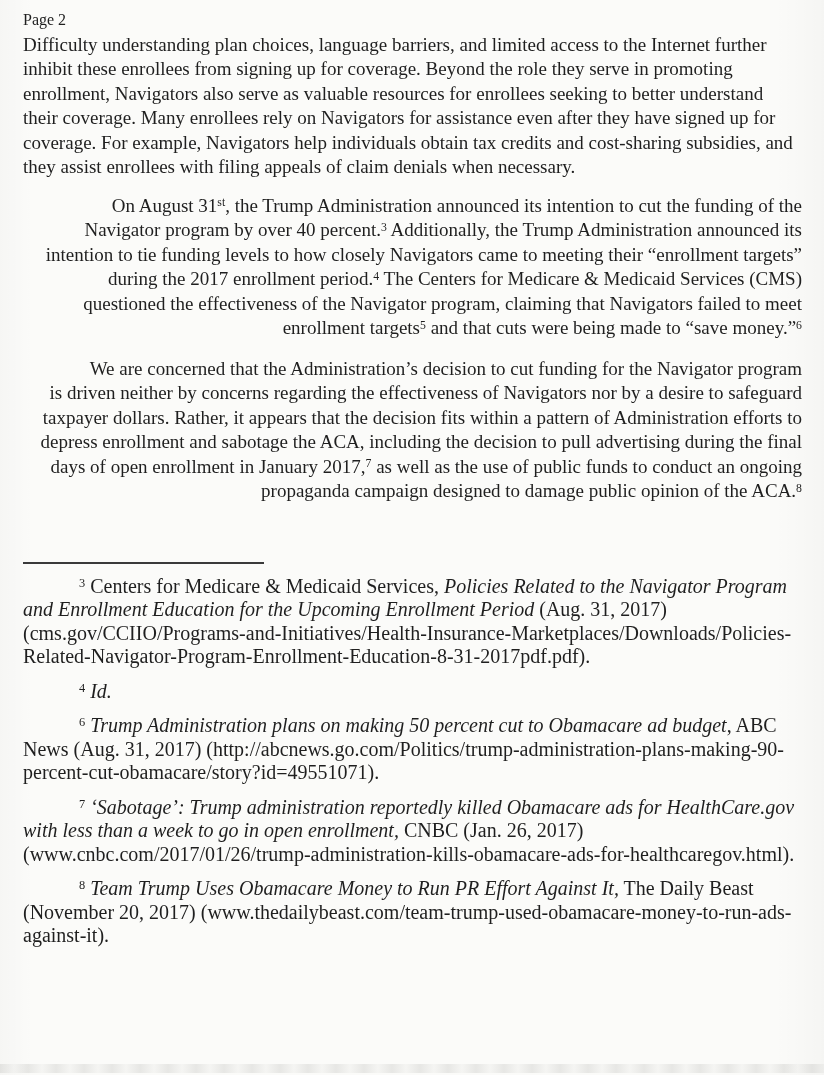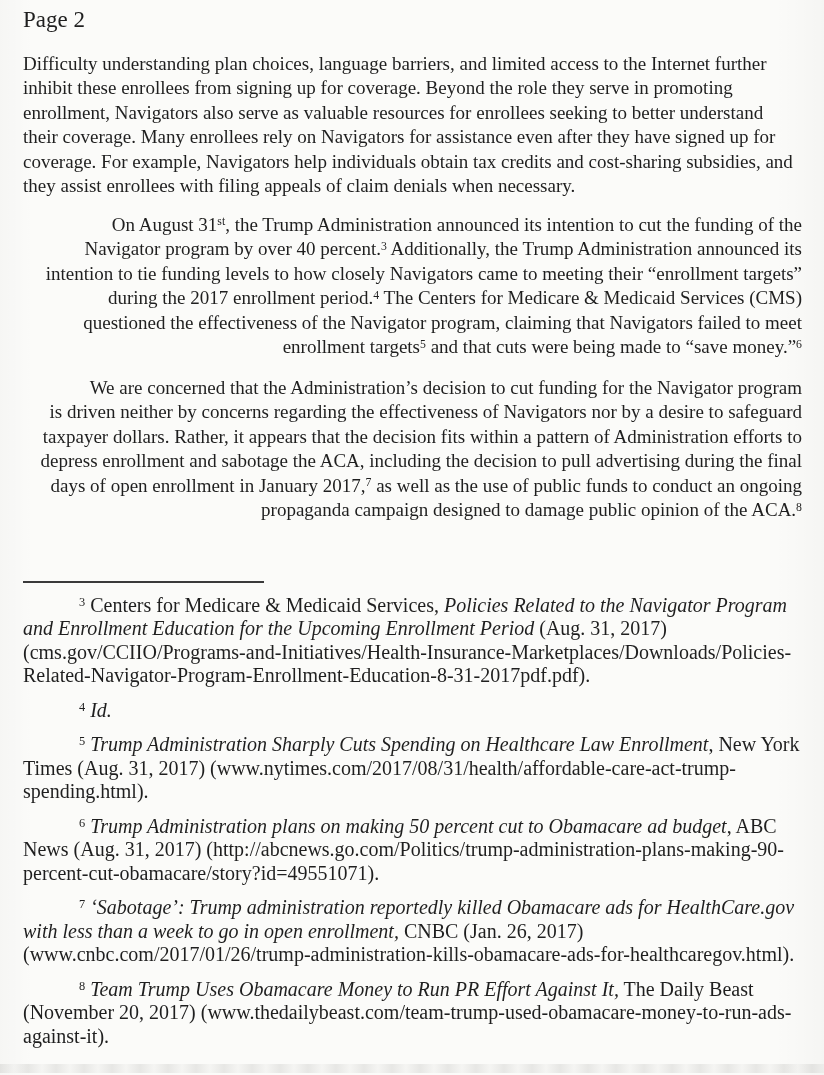--- a/index.html
+++ b/index.html
@@ -17,30 +17,30 @@
       rgba(0,0,0,0.02) 0%, rgba(0,0,0,0) 4%,
       rgba(0,0,0,0) 94%, rgba(0,0,0,0.025) 100%);
     overflow: hidden;
     font-family: "Liberation Serif", "DejaVu Serif", serif;
     color: #1f1f1f;
   }
   .content {
     padding: 8px 22px 0 23px;
   }
   .page-number {
-    font-size: 23px;
+    font-size: 16px;
     line-height: 24.5px;
   }
   .body-para {
     margin: 0;
     font-size: 19px;
     line-height: 24.5px;
     text-align: left;
   }
-  .para-1 { margin-top: 19px; }
+  .para-1 { }
   .para-2 { margin-top: 14px; }
   .para-3 { margin-top: 16px; }
   .indent { text-indent: 56px; text-align: right; }
   .footnote-divider {
     width: 241px;
     height: 0;
     border-top: 2px solid #3a3a3a;
     margin: 58px 0 0 0;
   }
   .footnote {
@@ -84,21 +84,20 @@
     <p class="body-para para-2 indent"><span>On August 31</span><span class="sup">st</span><span>, the Trump Administration announced its intention to cut the funding of the Navigator program by over 40 percent.</span><span class="sup">3</span><span> Additionally, the Trump Administration announced its intention to tie funding levels to how closely Navigators came to meeting their “enrollment targets” during the 2017 enrollment period.</span><span class="sup">4</span><span> The Centers for Medicare &amp; Medicaid Services (CMS) questioned the effectiveness of the Navigator program, claiming that Navigators failed to meet enrollment targets</span><span class="sup">5</span><span> and that cuts were being made to “save money.”</span><span class="sup">6</span></p>
 
     <p class="body-para para-3 indent"><span>We are concerned that the Administration’s decision to cut funding for the Navigator program is driven neither by concerns regarding the effectiveness of Navigators nor by a desire to safeguard taxpayer dollars. Rather, it appears that the decision fits within a pattern of Administration efforts to depress enrollment and sabotage the ACA, including the decision to pull advertising during the final days of open enrollment in January 2017,</span><span class="sup">7</span><span> as well as the use of public funds to conduct an ongoing propaganda campaign designed to damage public opinion of the ACA.</span><span class="sup">8</span></p>
 
     <div class="footnote-divider"></div>
 
     <p class="footnote"><span class="sup">3</span><span> Centers for Medicare &amp; Medicaid Services, </span><span class="it">Policies Related to the Navigator Program and Enrollment Education for the Upcoming Enrollment Period</span><span> (Aug. 31, 2017) (cms.gov/CCIIO/Programs-and-Initiatives/Health-Insurance-Marketplaces/Downloads/Policies-Related-Navigator-Program-Enrollment-Education-8-31-2017pdf.pdf).</span></p>
 
     <p class="footnote"><span class="sup">4</span><span> </span><span class="it">Id.</span></p>
 
-    <p class="footnote"><span class="sup">5</span><span> </span><span class="it">Trump Administration Sharply Cuts Spending on Healthcare Law Enrollment</span><span>, New York Times (Aug. 31, 2017) (www.nytimes.com/2017/08/31/health/affordable-care-act-trump-spending.html).</span></p>
 
     <p class="footnote"><span class="sup">6</span><span> </span><span class="it">Trump Administration plans on making 50 percent cut to Obamacare ad budget</span><span>, ABC News (Aug. 31, 2017) (http://abcnews.go.com/Politics/trump-administration-plans-making-90-percent-cut-obamacare/story?id=49551071).</span></p>
 
     <p class="footnote"><span class="sup">7</span><span> </span><span class="it">‘Sabotage’: Trump administration reportedly killed Obamacare ads for HealthCare.gov with less than a week to go in open enrollment,</span><span> CNBC (Jan. 26, 2017) (www.cnbc.com/2017/01/26/trump-administration-kills-obamacare-ads-for-healthcaregov.html).</span></p>
 
     <p class="footnote"><span class="sup">8</span><span> </span><span class="it">Team Trump Uses Obamacare Money to Run PR Effort Against It,</span><span> The Daily Beast (November 20, 2017) (www.thedailybeast.com/team-trump-used-obamacare-money-to-run-ads-against-it).</span></p>
 
   </div>
 
   <div class="scan-band"></div>

